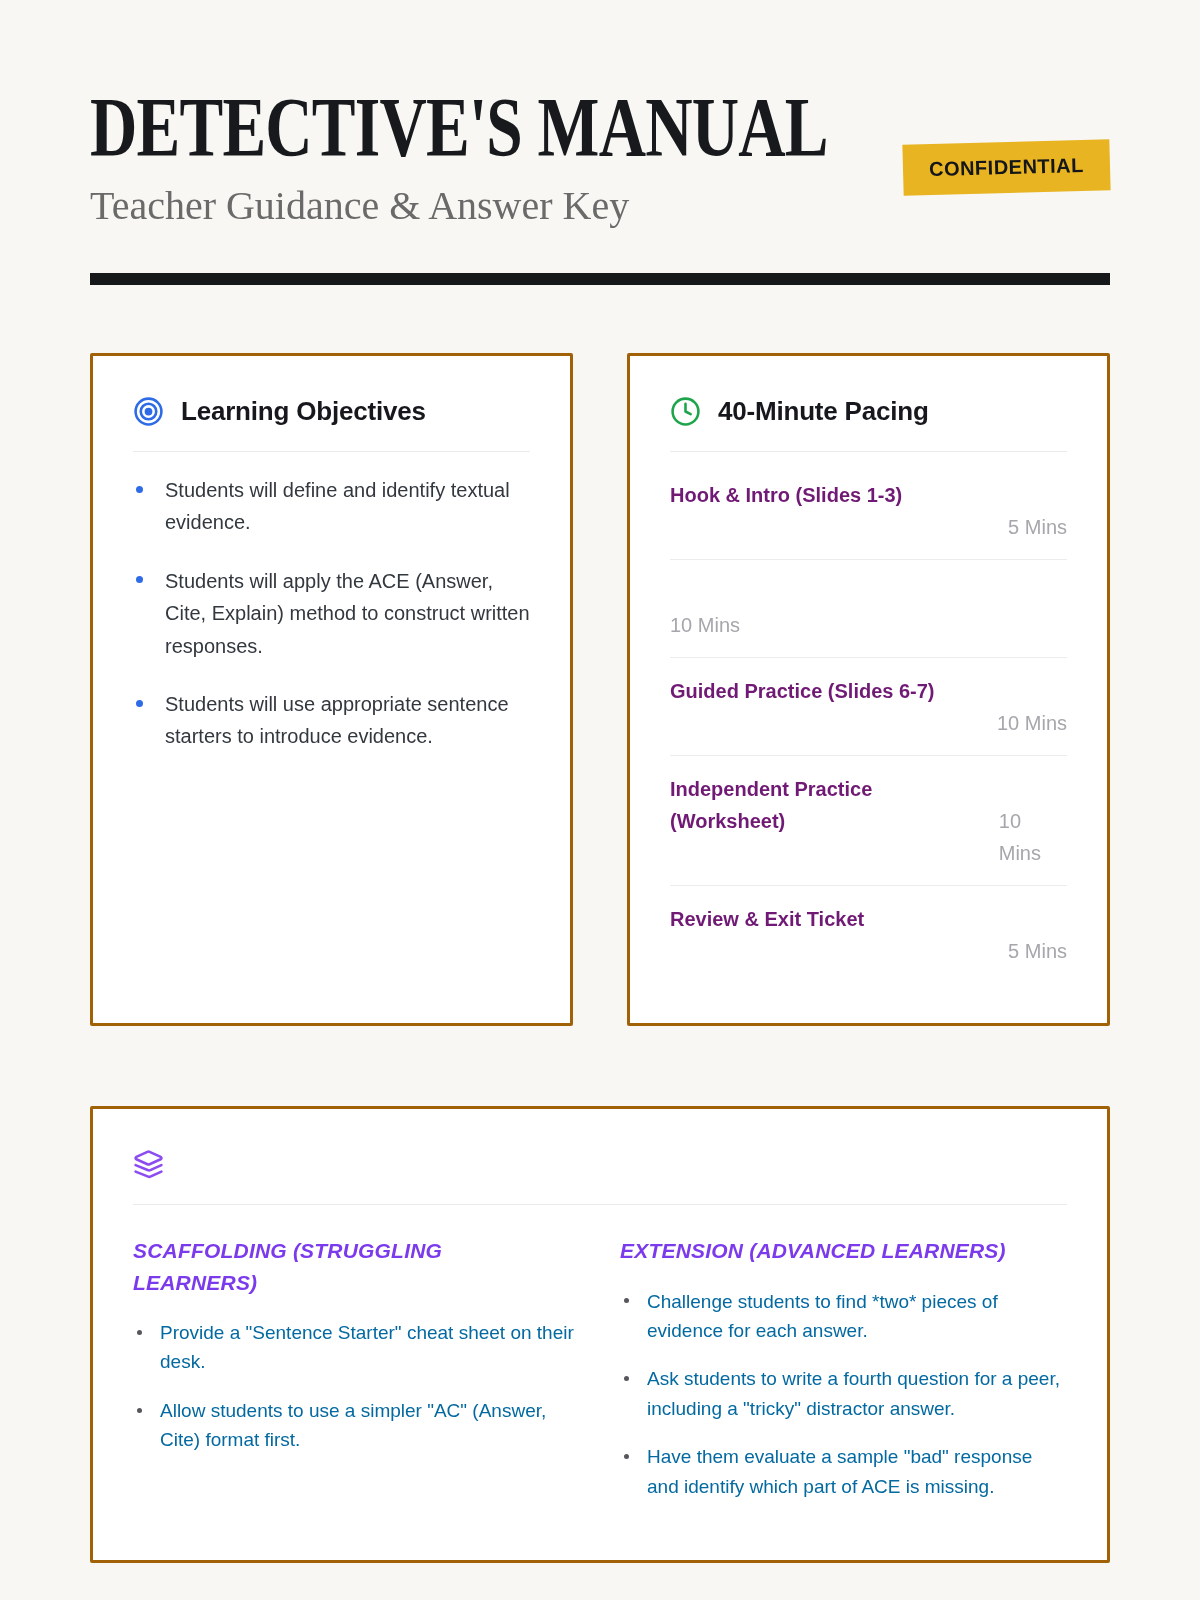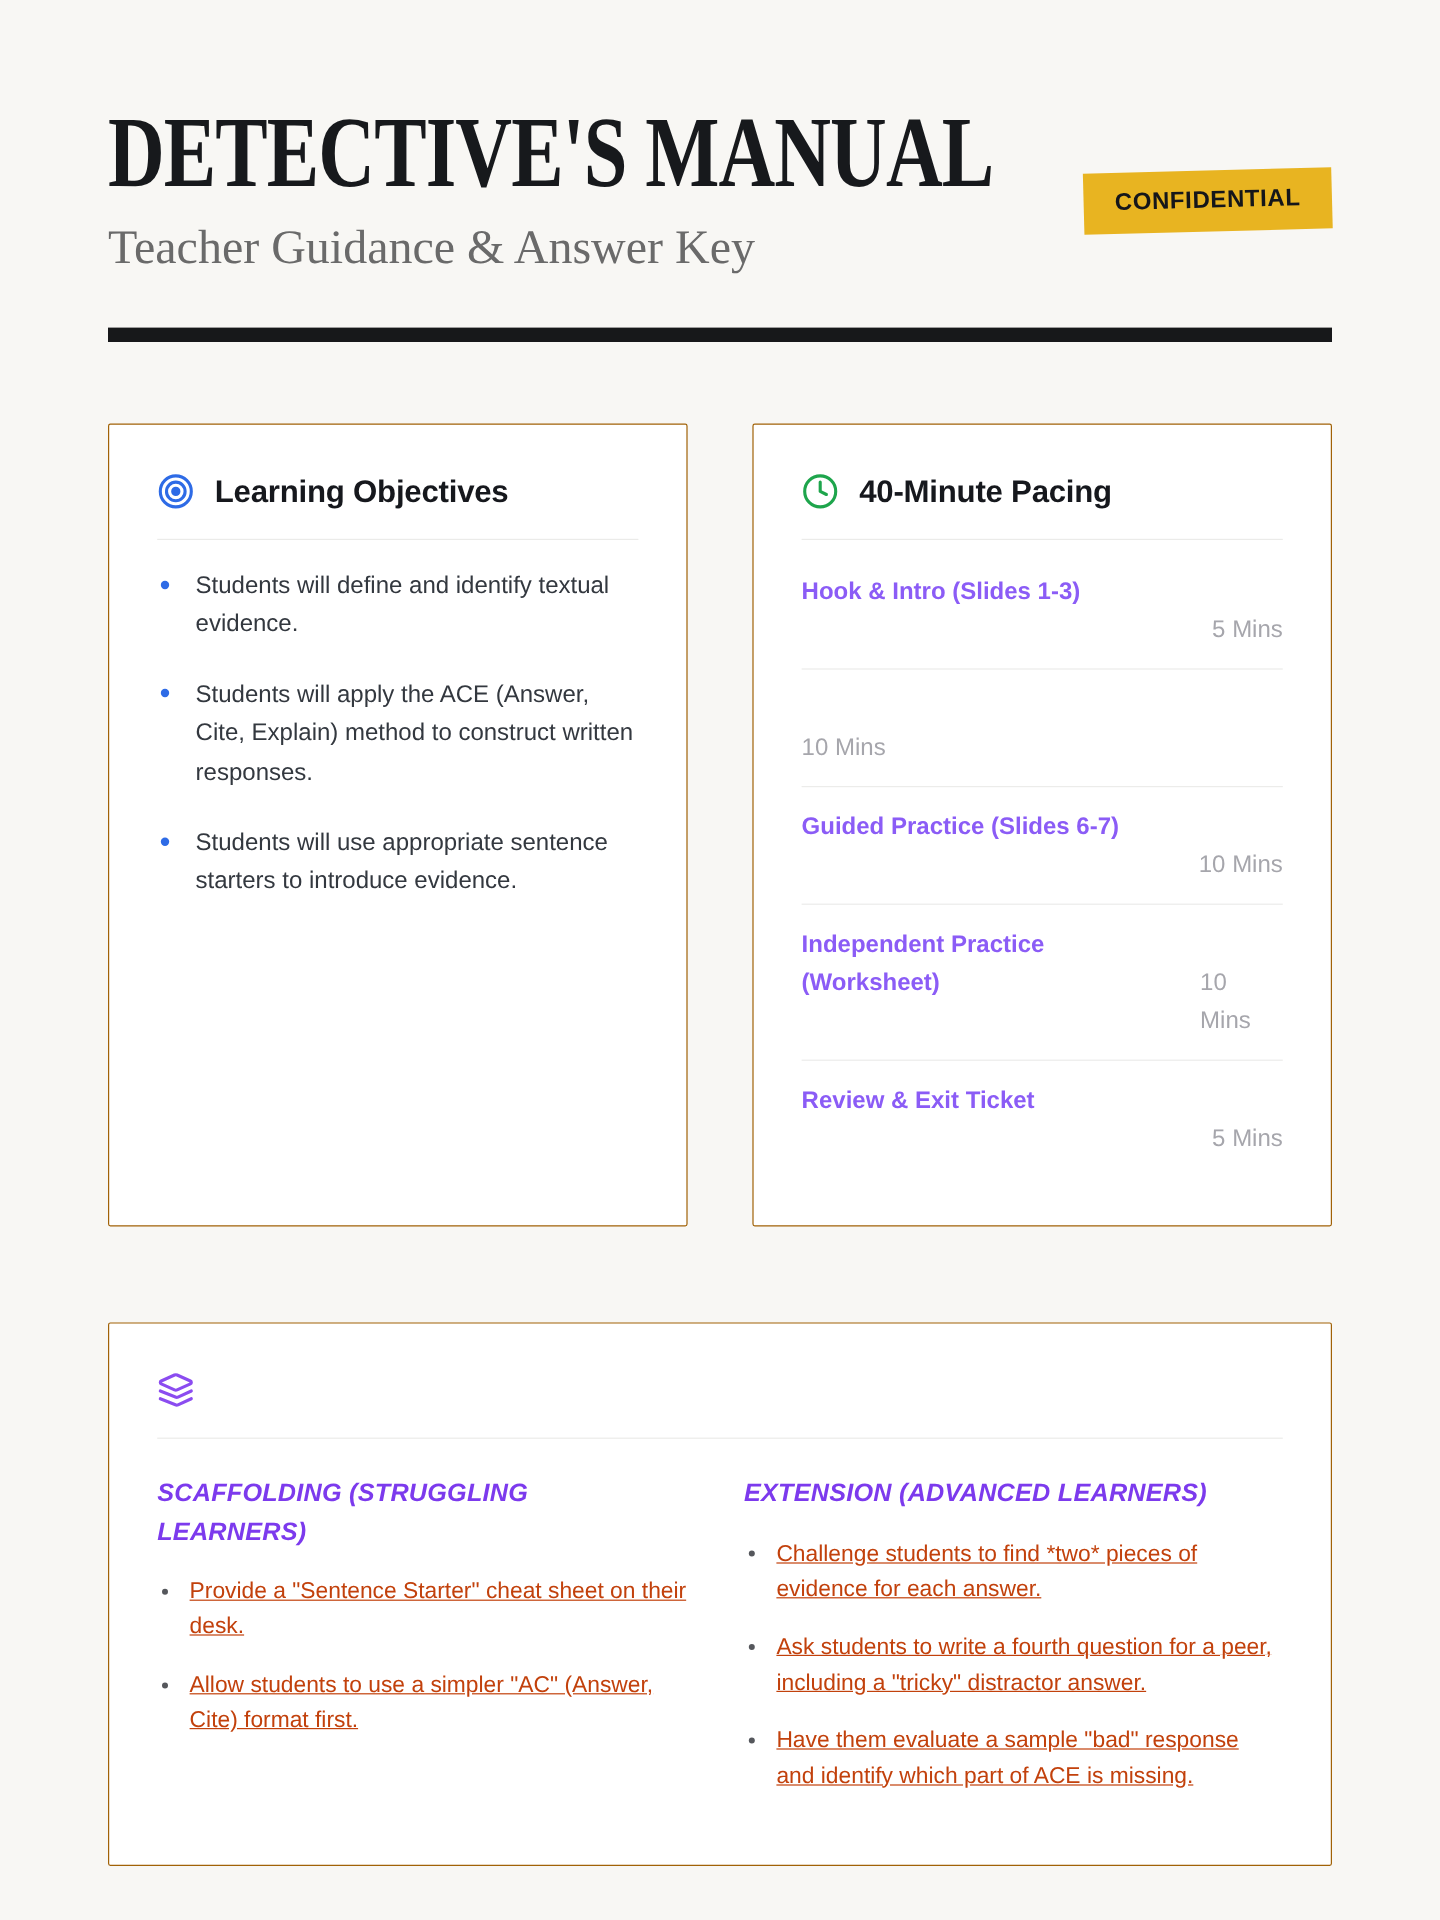--- a/index.html
+++ b/index.html
@@ -39,21 +39,21 @@
   .rule { height:12px; background:#17181a; margin-top:44px; }
 
   
   .cards-row {
     margin-top:68px;
     display:grid; grid-template-columns:1fr 1fr; gap:54px;
     align-items:stretch;
   }
   .card {
     background:#ffffff;
-    border:1px solid #a16207;
+    border:3px solid #a16207;
     border-radius:2px;
     padding:40px;
   }
   .card-head { display:flex; align-items:center; gap:17px; }
   .card-head h2 { font-size:26px; font-weight:700; color:#16181d; letter-spacing:-0.2px; }
   .card-head .icon { width:31px; height:31px; flex:0 0 auto; display:inline-flex; }
   .card-head .icon svg { width:100%; height:100%; }
   .card hr { border:none; border-top:1px solid #ebebe9; margin:24px 0 10px 0; }
 
   
@@ -69,38 +69,37 @@
   }
 
   
   .pacing-list { margin-top:4px; }
   .prow {
     display:flex; justify-content:space-between; gap:14px;
     padding:17px 0 16px 0;
     border-bottom:1px solid #ececea;
   }
   .prow:last-child { border-bottom:none; }
-  .plabel { font-size:20px; line-height:1.6; font-weight:600; color:#8b5cf6; }
+  .plabel { font-size:20px; line-height:1.6; font-weight:600; color:#701a75; }
   .ptime  { font-size:20px; line-height:1.6; color:#a6a6ac;margin-top:32px; }
 
   
   .wide-card { margin-top:80px; }
   .diff-cols { display:grid; grid-template-columns:1fr 1fr; gap:40px; margin-top:30px; }
   .dcol h3 {
     font-size:21px; font-weight:700; font-style:italic;
     color:#7c3aed; text-transform:uppercase;
     line-height:1.5; margin-bottom:20px; letter-spacing:0.2px;
   }
   .dcol-left h3 { max-width:360px; }
   .diff-list { list-style:none; }
   .diff-list li {
     position:relative; padding-left:27px;
-    font-size:19px; line-height:1.55; color:#c2410c;
+    font-size:19px; line-height:1.55; color:#0369a1;
     margin-bottom:19px;
-    text-decoration:underline;
   }
   .diff-list li::before {
     content:""; position:absolute; left:4px; top:0.62em;
     width:5px; height:5px; border-radius:50%; background:#55575c;
   }
 
   
   .exhibit {
     margin-top:110px;
     background:#fffefd;

